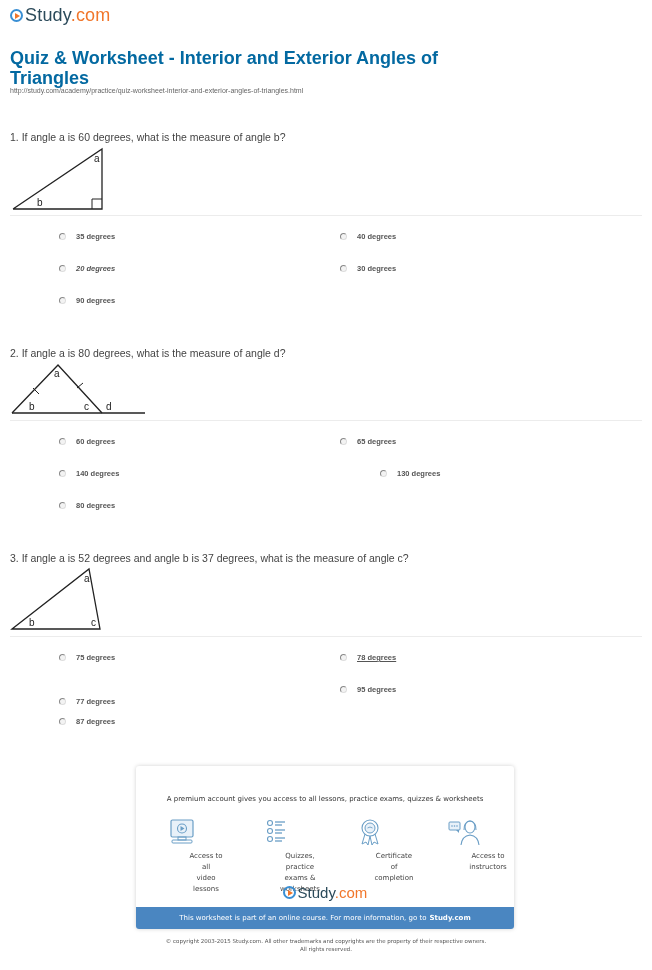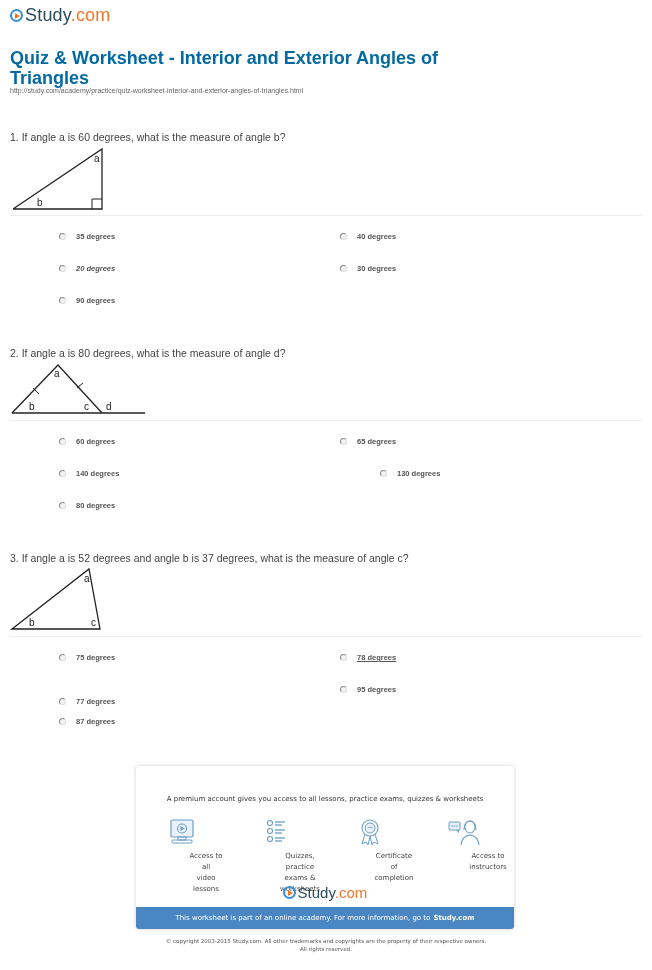--- a/index.html
+++ b/index.html
@@ -203,21 +203,21 @@
     </svg>
     <div class="flabel"><span>Access to</span><br><span>instructors</span></div>
   </div>
 
   <div class="logo2">
     <span class="mark"></span>
     <span class="text"><span>Study</span><span class="dot">.com</span></span>
   </div>
 
   <div class="bar">
-    <span>This worksheet is part of an online academy. For more information, go to</span>
+    <span>This worksheet is part of an online course. For more information, go to</span>
     <b>Study.com</b>
   </div>
 </div>
 
 <div class="abs copyright">
   <span>© copyright 2003-2015 Study.com. All other trademarks and copyrights are the property of their respective owners.</span><br>
   <span>All rights reserved.</span>
 </div>
 
 </body></html>

